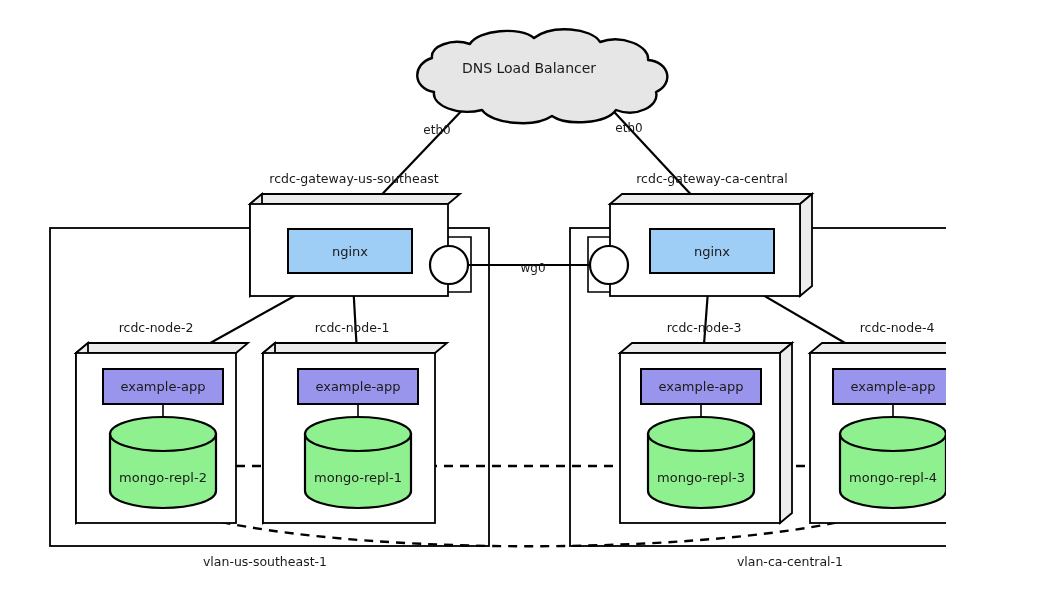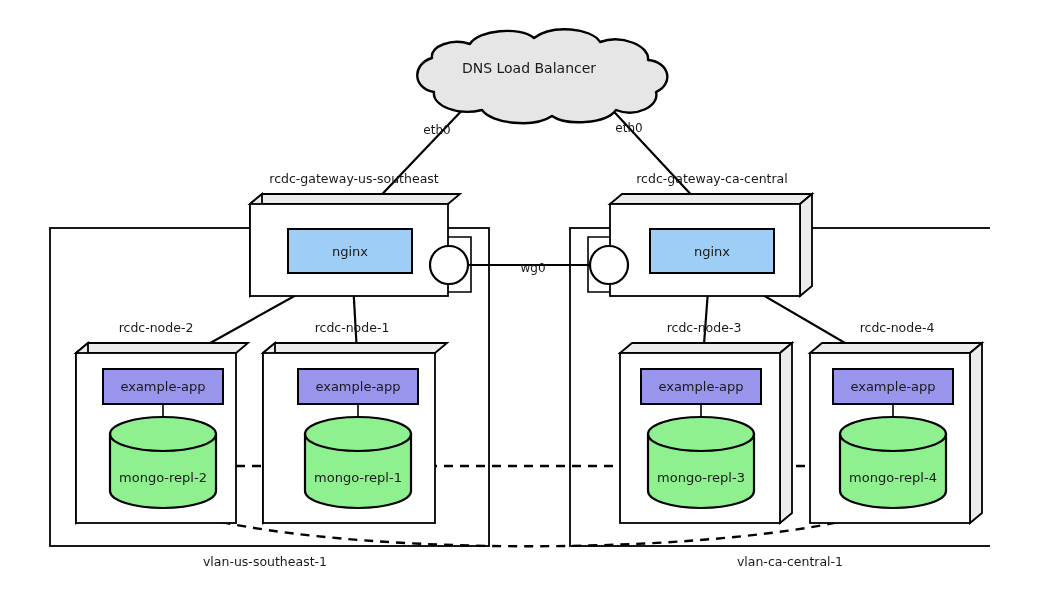--- a/index.html
+++ b/index.html
@@ -9,21 +9,20 @@
   }
   body {
     font-family: "DejaVu Sans", "Liberation Sans", sans-serif;
   }
   #diagram-root {
     position: relative;
     width: 946px;
     height: 597px;
     background: #ffffff;
     overflow: hidden;
-    padding-left: 44px;
   }
   #diagram-svg {
     position: absolute;
     left: 0;
     top: 0;
     width: 1059px;
     height: 597px;
   }
   .lbl {
     font-family: "DejaVu Sans", "Liberation Sans", sans-serif;

